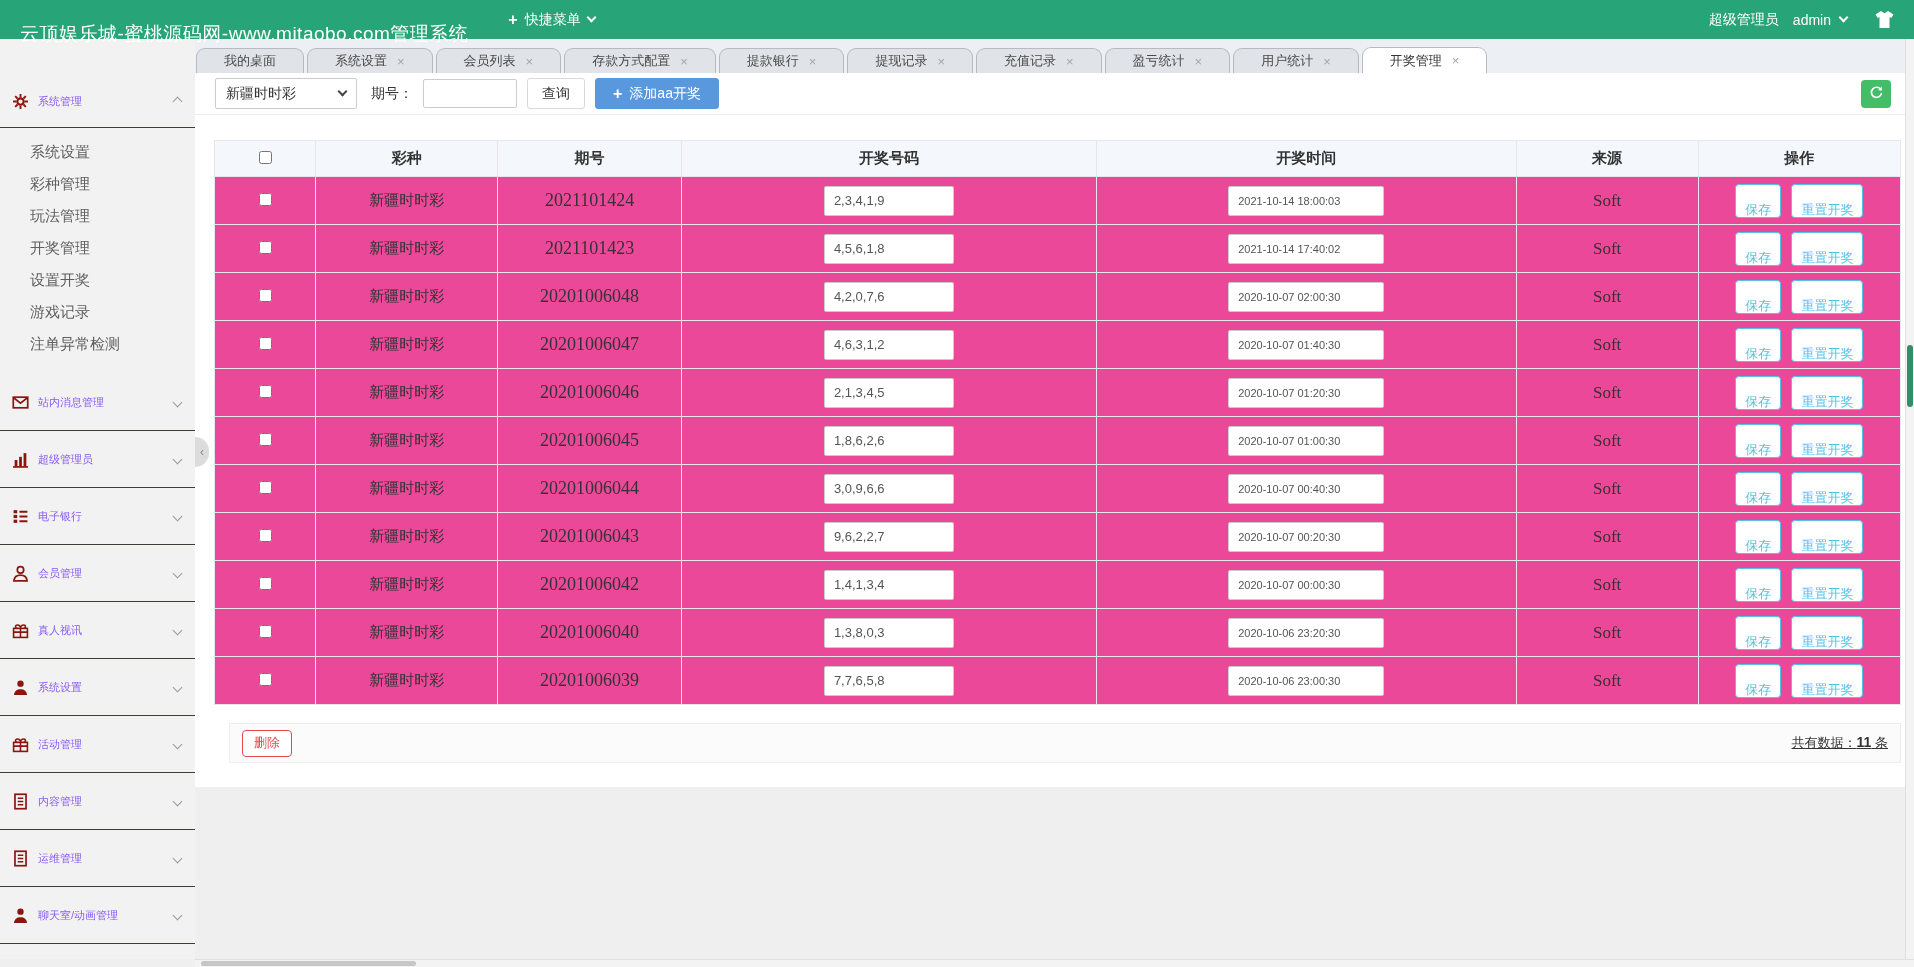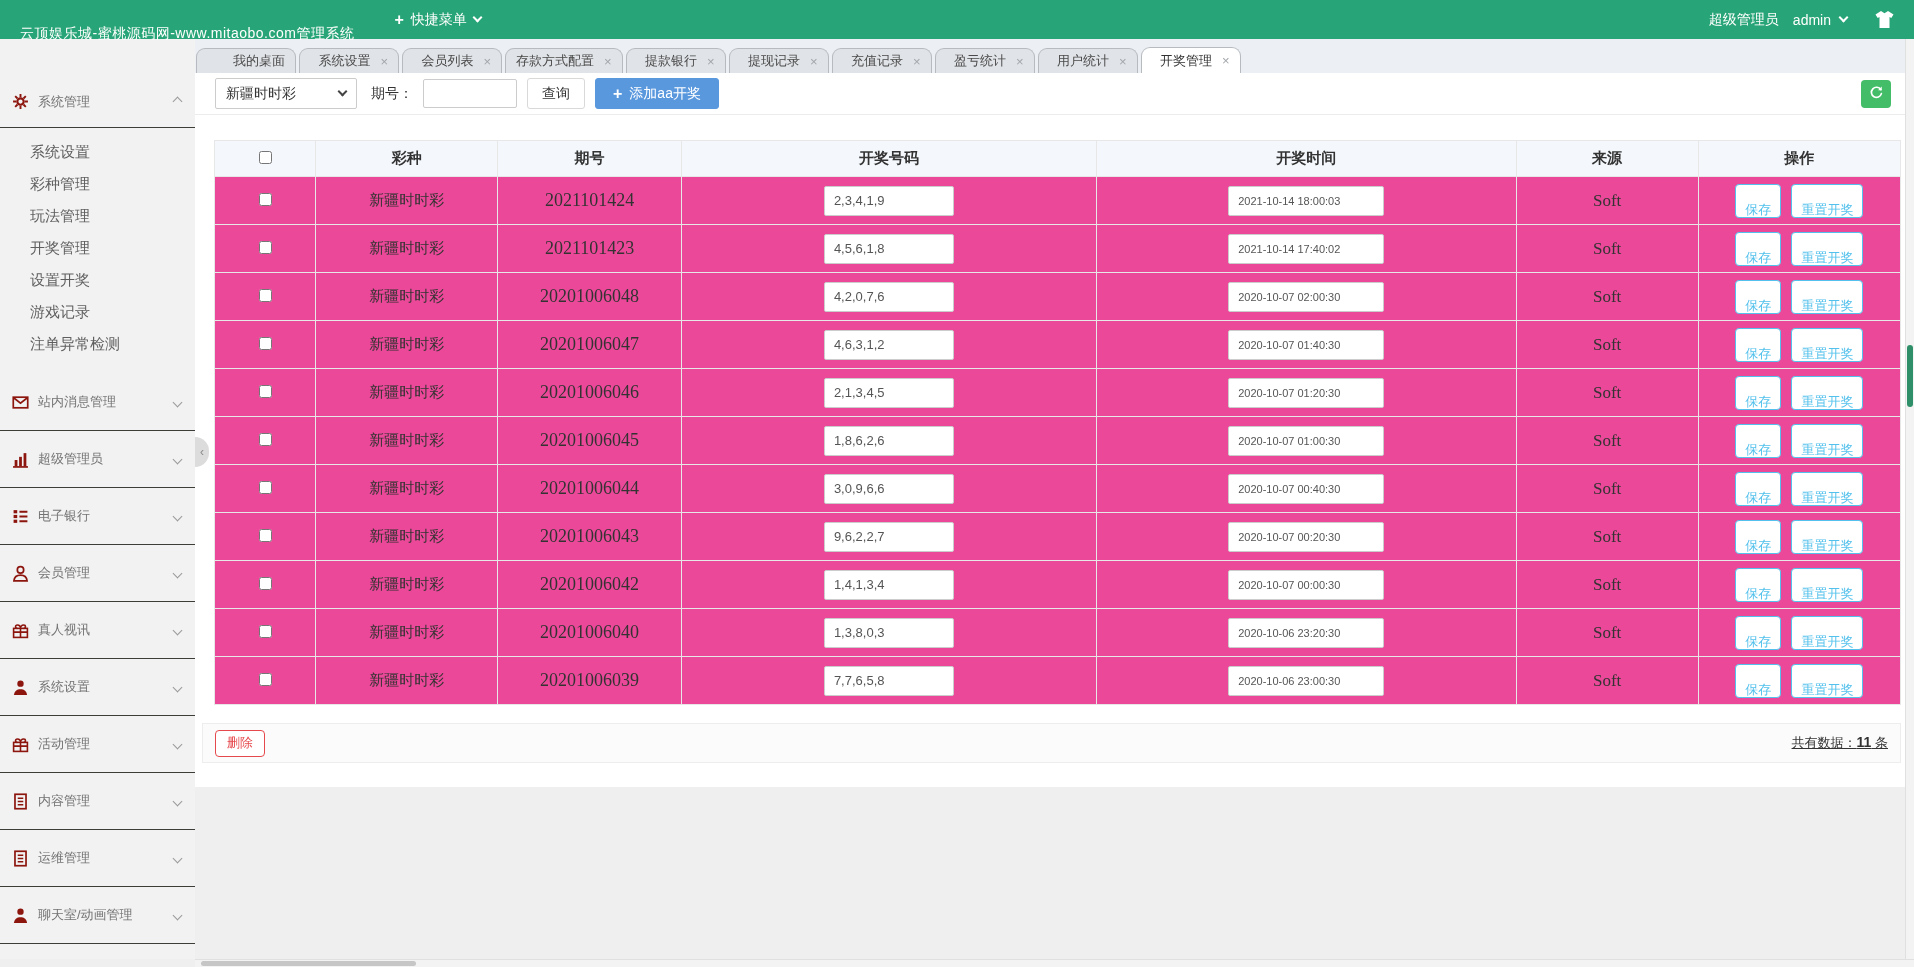--- a/index.html
+++ b/index.html
@@ -2,49 +2,49 @@
 <html><head>
 <meta charset="utf-8">
 <style>
   * { margin:0; padding:0; box-sizing:border-box; }
   html,body { width:1914px; height:967px; overflow:hidden; background:#efefef;
     font-family:"Liberation Sans","DejaVu Sans",sans-serif; }
 
   
   .topbar { position:fixed; left:0; top:0; right:0; height:39px; background:#28a578;
     color:#fff; display:flex; align-items:center; padding:0 20px; z-index:30; }
-  .topbar .title { font-size:14px; letter-spacing:.5px;margin-top:28px; }
+  .topbar .title { font-size:19px; letter-spacing:.5px;margin-top:28px; }
   .quick-menu { margin-left:40px; display:flex; align-items:center; gap:7px; font-size:14px; cursor:pointer; }
   .plus-glyph { font-size:16px; font-weight:bold; }
   .chev-w { width:7px; height:7px; border-right:2px solid #fff; border-bottom:2px solid #fff;
     transform:rotate(45deg); display:inline-block; margin-top:-4px; }
   .topbar-right { margin-left:auto; display:flex; align-items:center; gap:14px; font-size:14px; }
   .user-drop { display:flex; align-items:center; gap:9px; cursor:pointer; }
   .shirt-btn { margin-left:14px; cursor:pointer; display:flex; }
 
   
   .sidebar { position:fixed; left:0; top:39px; bottom:8px; width:195px; background:#f2f2f2; padding-top:37px; z-index:20; }
   .side-section { height:52px; display:flex; align-items:center; padding:0 14px 0 12px;
-    border-bottom:1px solid #3e3e38; cursor:pointer; color:#737373; font-size:13px; }
+    border-bottom:1px solid #3e3e38; cursor:pointer; color:#8b5cf6; font-size:11px; }
   .side-block + .side-block .side-section { height:57px; }
   .s-icon { width:17px; height:17px; margin-right:9px; color:#8c150e; display:inline-flex; }
   .s-icon svg { width:100%; height:100%; }
   .chev { margin-left:auto; width:7px; height:7px; border-right:1px solid #9a9a9a; border-bottom:1px solid #9a9a9a; }
   .chev.down { transform:rotate(45deg); }
   .chev.up { transform:rotate(-135deg); }
   .submenu { padding:8px 0 14px 0; }
   .sub-item { height:32px; line-height:32px; padding-left:30px; font-size:15px; color:#5f5f5f; cursor:pointer; }
   .collapse-handle { position:fixed; left:195px; top:437px; width:14px; height:30px; background:#dcdcdc;
     border-radius:0 15px 15px 0; z-index:21; color:#8a8a8a; font-size:12px;
     display:flex; align-items:center; justify-content:center; cursor:pointer; }
 
   
   .main { position:fixed; left:195px; top:39px; right:9px; bottom:8px; background:#efefef; overflow:hidden; }
   .tabbar { height:34px; background:#eceff3; display:flex; align-items:flex-end; padding-left:1px; }
-  .tab { height:25px; min-width:100px; padding:0 10px; margin-right:3px; background:#e0e3e7;
+  .tab { height:25px; min-width:100px; padding:0 27px; margin-right:3px; background:#e0e3e7;
     border:1px solid #b7bbc0; border-bottom:none; border-radius:9px 9px 0 0;
     display:flex; align-items:center; justify-content:flex-end; gap:10px;
     font-size:13px; color:#4a4a4a; cursor:pointer; white-space:nowrap; }
   .tab .tab-close { color:#a2a6ab; font-size:13px; line-height:1; }
   .tab.active { background:#fff; height:26px; color:#333; position:relative; z-index:2; }
 
   .panel { background:#fff; padding-bottom:24px; }
   .toolbar { height:42px; display:flex; align-items:center; gap:10px; padding-left:20px;
     border-bottom:1px solid #ececec; }
   .select { width:142px; height:31px; border:1px solid #ccc; background:#fff; border-radius:2px;
@@ -68,21 +68,21 @@
   td.c-issue { font-family:"Liberation Serif","DejaVu Serif",serif; font-size:18px; }
   td.c-source { font-family:"Liberation Serif","DejaVu Serif",serif; font-size:17px; }
   .num-input { width:130px; height:30px; border:1px solid #ccc; border-radius:2px; padding:0 9px;
     font-size:13px; color:#555; }
   .time-input { width:156px; height:30px; border:1px solid #ccc; border-radius:2px; padding:0 9px;
     font-size:11px; color:#555; }
   .btn-info { height:27px; padding:16px 9px; background:#fff; border:1px solid #53c1ec; border-radius:4px;
     color:#53c1ec; font-size:13px; cursor:pointer; margin:0 3px; }
 
   
-  .actionbar { margin:18px 4px 0 7px; height:40px; background:#fbfbfb; border:1px solid #ededed;
+  .actionbar { margin:18px 4px 0 34px; height:40px; background:#fbfbfb; border:1px solid #ededed;
     display:flex; align-items:center; justify-content:space-between; padding:0 12px; }
   .btn-danger { height:27px; padding:0 11px; background:#fff; border:1px solid #e6494d; border-radius:4px;
     color:#e6494d; font-size:13px; cursor:pointer; }
   .total-text { font-size:13px; color:#333;text-decoration:underline; }
   .total-text b { font-size:14px; }
 
   
   .vscroll { position:fixed; right:0; top:39px; bottom:8px; width:9px; background:#f3f3f3;
     border-left:1px solid #e0e0e0; z-index:25; }
   .vthumb { position:absolute; left:1px; top:306px; width:6px; height:62px; background:#2f8f68; border-radius:3px; }

